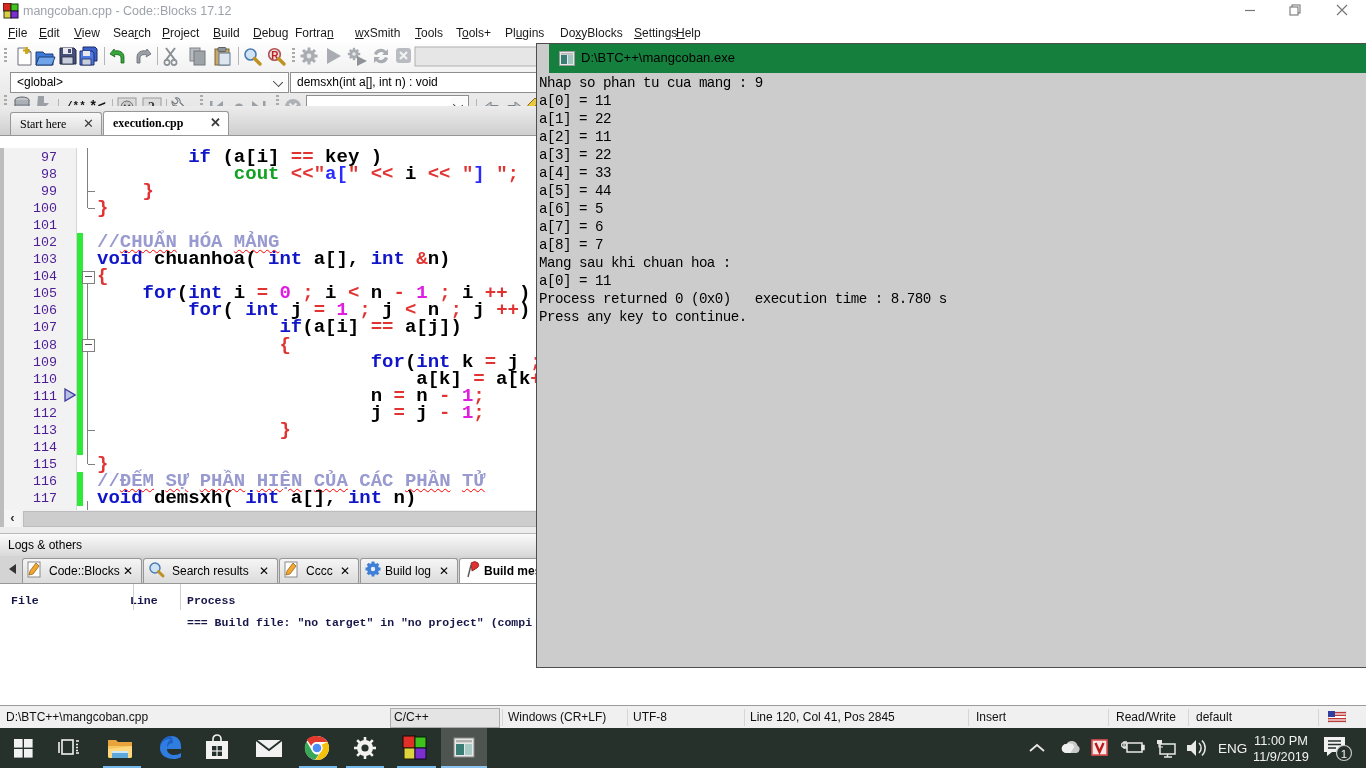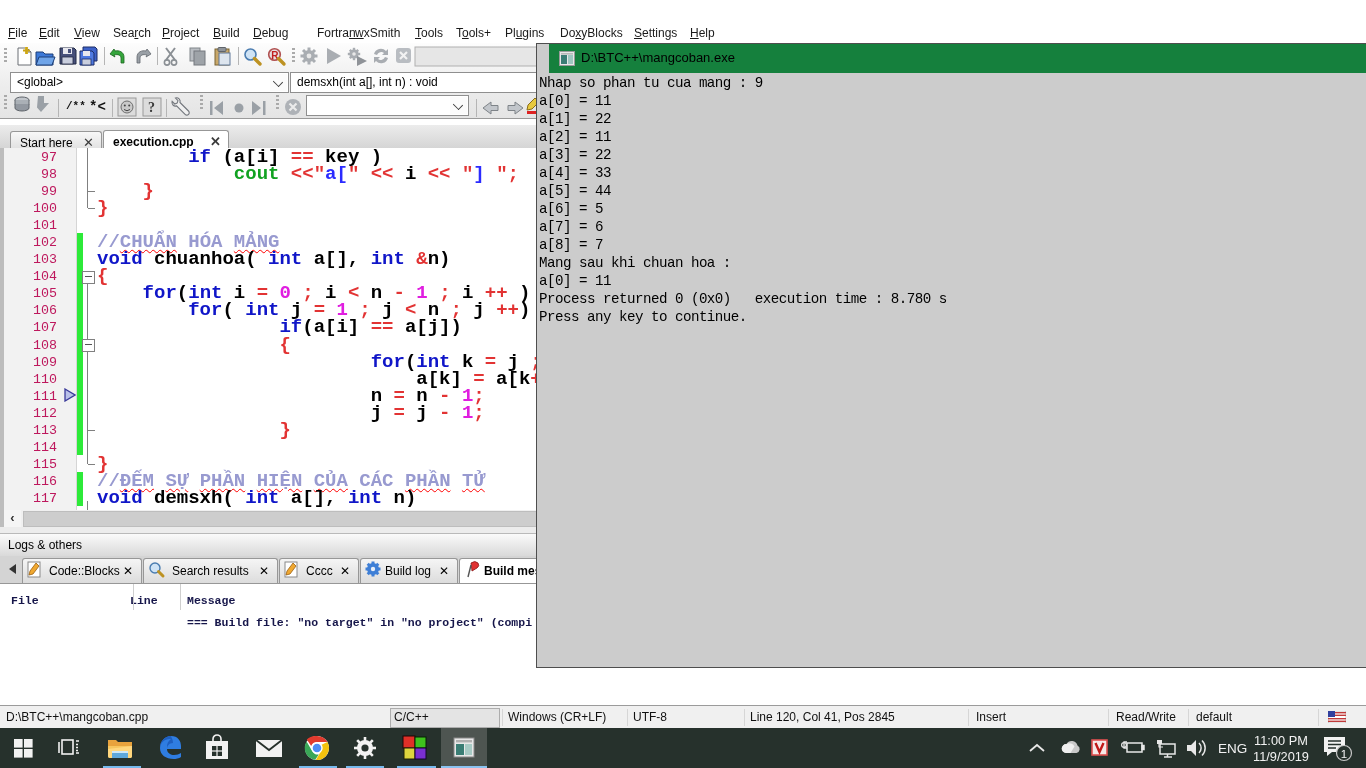--- a/index.html
+++ b/index.html
@@ -20,33 +20,33 @@
     background:linear-gradient(#fdfdfd,#ededed 55%,#e4e4e4);}
   .grip{position:absolute;width:3px;top:5px;height:16px;
     background:repeating-linear-gradient(#aaa 0 2px,transparent 2px 4px);}
   .combo{position:absolute;background:#fff;border:1px solid #8f8f8f;font-size:12px;color:#000;}
   .combo .txt{position:absolute;left:6px;top:2px;}
   .drop{position:absolute;right:1px;top:1px;bottom:1px;width:17px;background:#fbfbfb;}
   .drop:after{content:"";position:absolute;left:4px;top:4px;width:7px;height:7px;
     border-right:1.6px solid #3c3c3c;border-bottom:1.6px solid #3c3c3c;
     transform:rotate(45deg) scale(1,0.8);}
   
-  #tabstrip{left:0;top:125px;width:536px;height:29px;
-    background:linear-gradient(#ececec,#cfcfcf);border-bottom:1px solid #979797;}
+  #tabstrip{left:0;top:106px;width:536px;height:29px;
+    background:linear-gradient(#ececec,#cfcfcf);border-bottom:1px solid #979797;font-family:Liberation Serif, serif;}
   .etab{position:absolute;top:6px;height:22px;border:1px solid #979797;border-bottom:none;
     border-radius:3px 3px 0 0;font-size:12px;color:#000;
     background:linear-gradient(#f8f8f8,#dadada);}
   .etab.active{background:#ffffff;font-weight:bold;height:23px;top:5px;}
   .etab .lbl{position:absolute;left:9px;top:4px;white-space:nowrap;}
   .etab .x{position:absolute;right:7px;top:3px;font-size:13px;color:#3a3a3a;}
   
   #editor{left:4px;top:148px;width:532px;height:362px;background:#ffffff;overflow:hidden;}
   #nummargin{left:0px;top:0px;width:72px;height:362px;background:#f2f2f2;border-right:1px solid #d5d5d5;}
   #numbers{position:absolute;left:0px;width:53px;top:1px;text-align:right;font-size:13.33px;
-    line-height:17.05px;color:#be185d;}
+    line-height:17.05px;color:#4c1d95;}
   .chbar{position:absolute;left:73px;width:6px;background:#2dea39;}
   #codepre{position:absolute;left:93px;top:1px;font-size:19px;line-height:17.05px;
     font-weight:bold;color:#000;}
   .kw{color:#1016c8;} .op{color:#e23333;} .num{color:#e01ee0;}
   .str{color:#2b2bff;} .fn{color:#11a221;}
   .cmt{color:#989ad0;font-weight:bold;}
   .sq{text-decoration:underline;text-decoration-style:wavy;text-decoration-color:#f00;
       text-decoration-thickness:1px;text-underline-offset:2px;}
   
   .foldline{position:absolute;left:83px;width:1px;background:#808080;}
@@ -77,37 +77,52 @@
   #context{position:absolute;left:2px;top:30px;font-size:14.2px;letter-spacing:-0.52px;
     line-height:18px;color:#000;}
   
   #taskbar{left:0;top:728px;width:1366px;height:40px;background:#26312c;}
   .tbline{position:absolute;bottom:0;height:2px;background:#76b9ed;}
 </style>
 </head>
 <body>
 <div id="screen">
 
+  <div class="abs" id="titlebar">
+    <svg class="abs" style="left:3px;top:3px" width="16" height="16" viewBox="0 0 16 16">
+      <rect x="0" y="0" width="8" height="8" fill="#d42a1e" stroke="#3a0d0a" stroke-width="1"></rect>
+      <rect x="8" y="1" width="7" height="7" fill="#43c520" stroke="#123d0a" stroke-width="1"></rect>
+      <rect x="1" y="8" width="7" height="7" fill="#d8cf48" stroke="#3d380e" stroke-width="1"></rect>
+      <rect x="8" y="8" width="7" height="7" fill="#7a2fd0" stroke="#1f0a3d" stroke-width="1"></rect>
+    </svg>
+    <div class="abs" id="titletext">mangcoban.cpp - Code::Blocks 17.12</div>
+    <svg class="abs" style="left:1240px;top:0px" width="126" height="22" viewBox="0 0 126 22">
+      <line x1="5" y1="10.5" x2="15" y2="10.5" stroke="#777" stroke-width="1.2"></line>
+      <rect x="52" y="5" width="8" height="8" fill="none" stroke="#777" stroke-width="1.1"></rect>
+      <rect x="50" y="7" width="8" height="8" fill="#fff" stroke="#777" stroke-width="1.1"></rect>
+      <path d="M97 5 L107 15 M107 5 L97 15" stroke="#777" stroke-width="1.2"></path>
+    </svg>
+  </div>
 
   <div class="abs" id="menubar">
     <span class="mi" style="left:8px"><u>F</u>ile</span>
     <span class="mi" style="left:39px"><u>E</u>dit</span>
     <span class="mi" style="left:74px"><u>V</u>iew</span>
     <span class="mi" style="left:113px">Sea<u>r</u>ch</span>
     <span class="mi" style="left:162px"><u>P</u>roject</span>
     <span class="mi" style="left:213px"><u>B</u>uild</span>
     <span class="mi" style="left:253px"><u>D</u>ebug</span>
-    <span class="mi" style="left:317px">Fortra<u>n</u></span>
+    <span class="mi" style="left:295px">Fortra<u>n</u></span>
     <span class="mi" style="left:355px"><u>w</u>xSmith</span>
     <span class="mi" style="left:415px"><u>T</u>ools</span>
     <span class="mi" style="left:456px">T<u>o</u>ols+</span>
     <span class="mi" style="left:505px">Pl<u>u</u>gins</span>
     <span class="mi" style="left:560px">Do<u>x</u>yBlocks</span>
     <span class="mi" style="left:634px"><u>S</u>ettings</span>
-    <span class="mi" style="left:690px"><u>H</u>elp</span>
+    <span class="mi" style="left:676px"><u>H</u>elp</span>
   </div>
 
   <div class="abs" id="toolzone">
     <div style="position:absolute;left:0;bottom:0;width:100%;height:1px;background:#9a9a9a"></div>
 
     <div class="grip" style="left:4px"></div>
     <div class="grip" style="left:292px"></div>
     <svg class="abs" style="left:0;top:0" width="1366" height="27" viewBox="0 0 1366 27">
 
       <g transform="translate(17,4)">
@@ -422,21 +437,21 @@
       </g>
       <g transform="translate(466,5)">
         <path d="M5 2 q4 -3 7 0 q2 3 -1 5 l-5 3 z" fill="#e03030" stroke="#8a1515" stroke-width="0.8"></path>
         <line x1="5" y1="4" x2="2" y2="16" stroke="#555" stroke-width="1.4"></line>
       </g>
     </svg>
   </div>
   <div class="abs" id="logtable">
     <span class="lt" style="position:absolute;left:11px;top:10px">File</span>
     <span class="lt" style="position:absolute;left:130px;top:10px">Line</span>
-    <span class="lt" style="position:absolute;left:187px;top:10px">Message</span>
+    <span class="lt" style="position:absolute;left:187px;top:10px">Process</span>
     <div style="position:absolute;left:133px;top:0;width:1px;height:26px;background:#cfcfcf"></div>
     <div style="position:absolute;left:180px;top:0;width:1px;height:26px;background:#cfcfcf"></div>
     <span class="lt" style="position:absolute;left:187px;top:32px">=== Build file: "no target" in "no project" (compi</span>
   </div>
 
   <div class="abs" id="console">
     <div id="contitle">
       <svg style="position:absolute;left:10px;top:7px" width="16" height="15" viewBox="0 0 16 15">
         <rect x="0.5" y="0.5" width="15" height="14" fill="#e8e8e8" stroke="#9a9a9a"></rect>
         <rect x="2" y="4" width="6" height="9" fill="#3a7d74"></rect>

